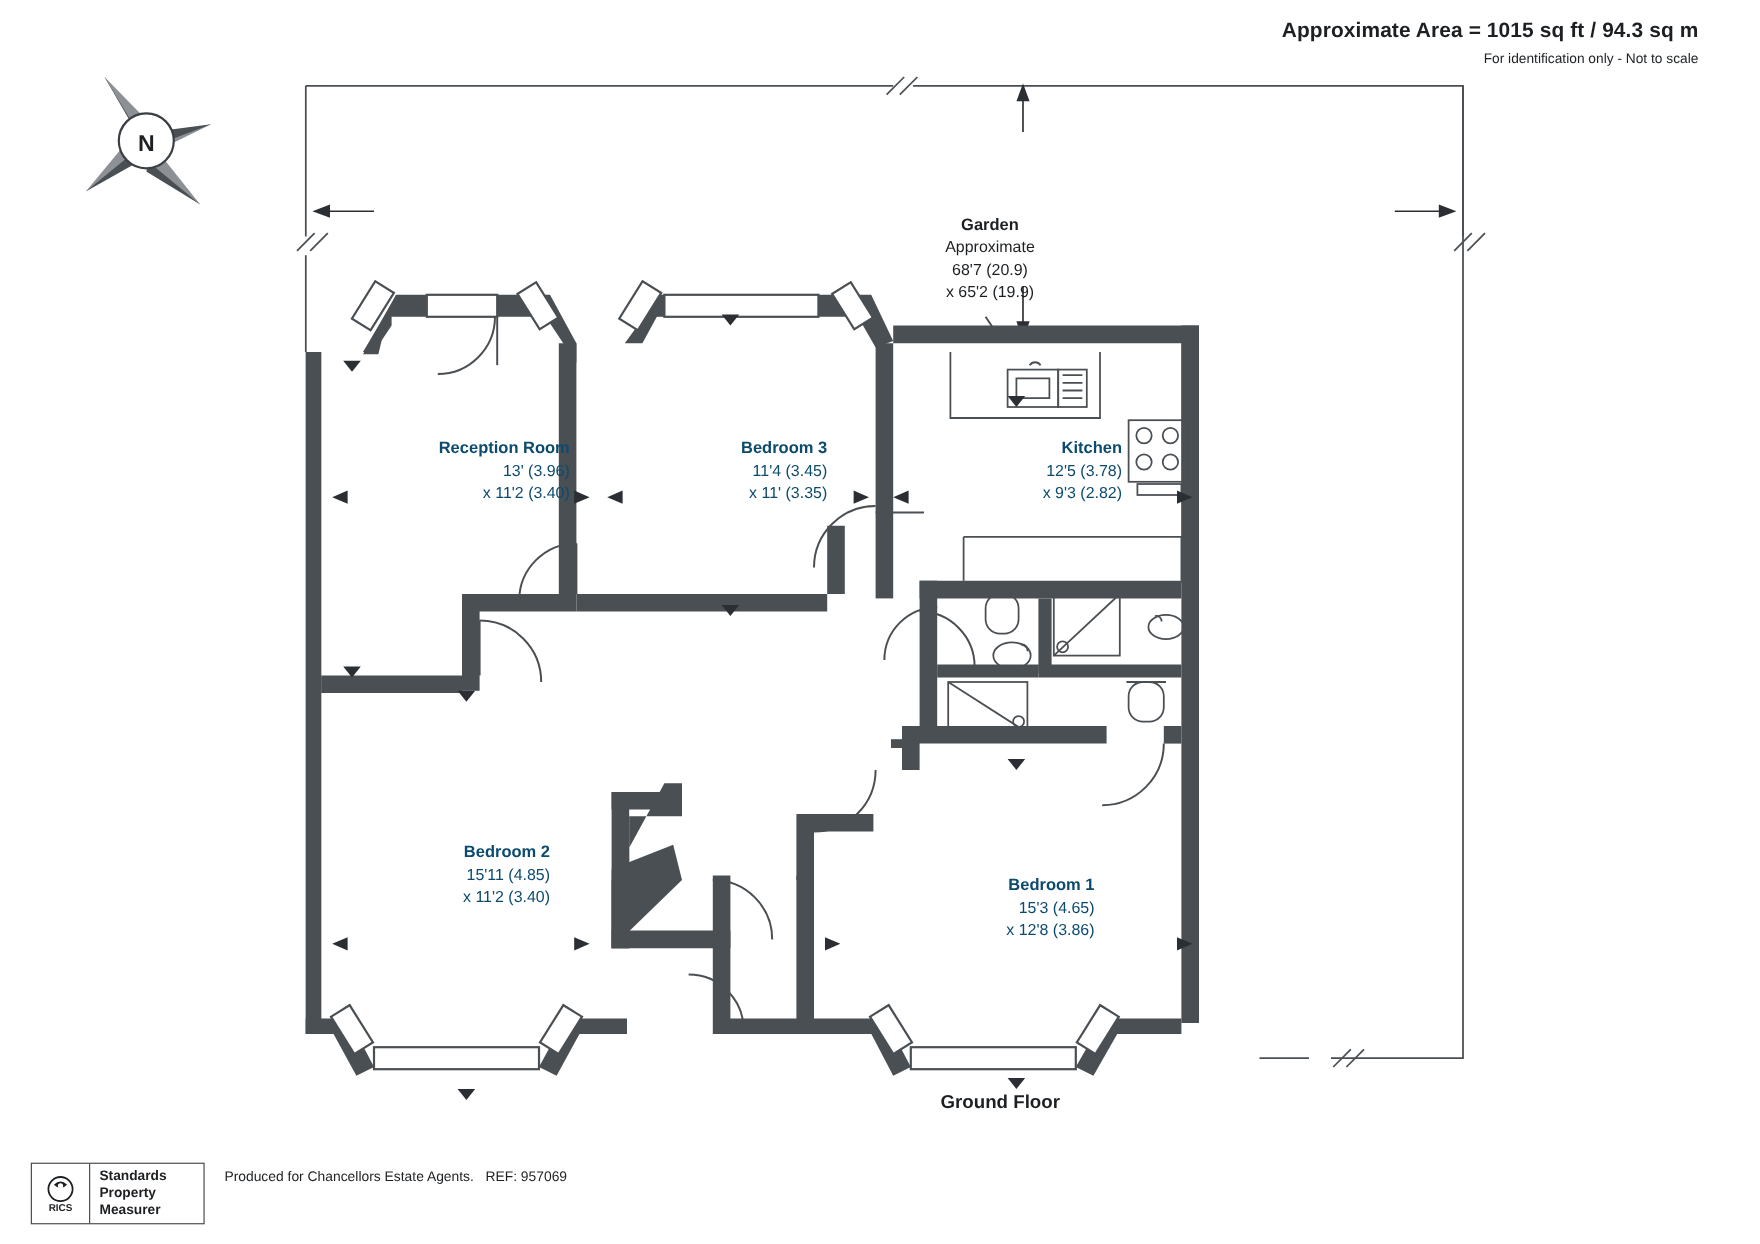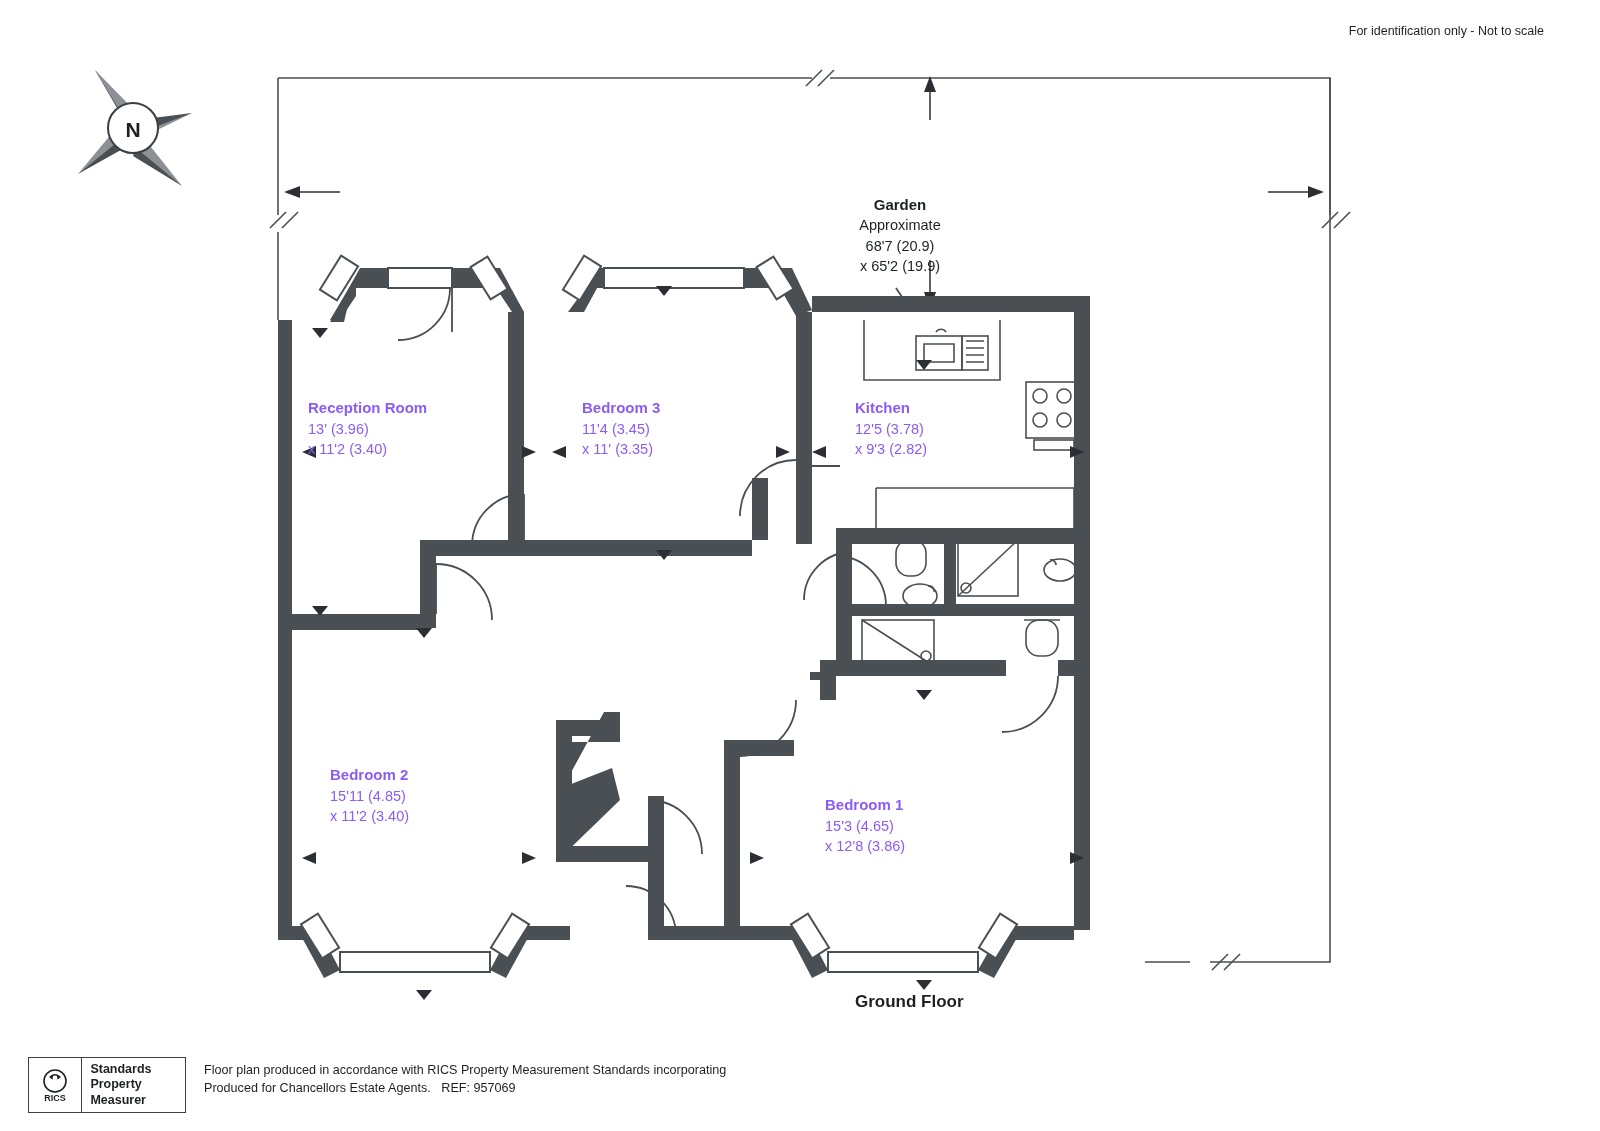--- a/index.html
+++ b/index.html
@@ -38,24 +38,24 @@
     color: #1d2023;
   }
   .hdr .sub {
     font-size: 12.5px;
     font-weight: normal;
     margin-top: 6px;
     color: #1d2023;
   }
   .roomlabel {
     position: absolute;
-    text-align: left;
+    text-align: right;
     line-height: 1.36;
     font-size: 14.5px;
-    color: #8b5cf6;
+    color: #0c4a6e;
     white-space: nowrap;
   }
   .roomlabel .nm {
     font-weight: bold;
     font-size: 15px;
     display: block;
     margin-bottom: 2px;
   }
   .roomlabel .d {
     display: block;
@@ -127,20 +127,21 @@
   .dimline { fill: none; stroke: #2b2f33; stroke-width: 1.5; }
   .fix { fill: none; stroke: #4a4f54; stroke-width: 1.6; }
   .arrow { fill: #2b2f33; }
 </style>
 </head>
 <body>
 
 <div class="canvas">
 
   <div class="hdr">
+    <div class="area">Approximate Area = 1015 sq ft / 94.3 sq m</div>
     <div class="sub">For identification only - Not to scale</div>
   </div>
 
   <svg class="plan" viewBox="0 0 1600 1131">
 
     <g>
       <path d="M95 70 L133 113 L128 127 L95 70 Z" fill="#4a4f54"></path>
       <path d="M95 70 L140 116 L126 121 L95 70 Z" fill="#8d9196"></path>
       <path d="M182 186 L138 142 L133 156 L182 186 Z" fill="#4a4f54"></path>
       <path d="M182 186 L143 137 L130 143 L182 186 Z" fill="#8d9196"></path>
@@ -396,18 +397,17 @@
         </svg>
       </div>
       <div class="divider"></div>
       <div class="txt">
         <div>Standards</div>
         <div>Property</div>
         <div>Measurer</div>
       </div>
     </div>
     <div class="disclaimer">
-      <span class="ln">Floor plan produced in accordance with RICS Property Measurement Standards incorporating</span>
       <span class="ln">Produced for Chancellors Estate Agents.   REF: 957069</span>
     </div>
   </div>
 
 </div>
 
 </body></html>

